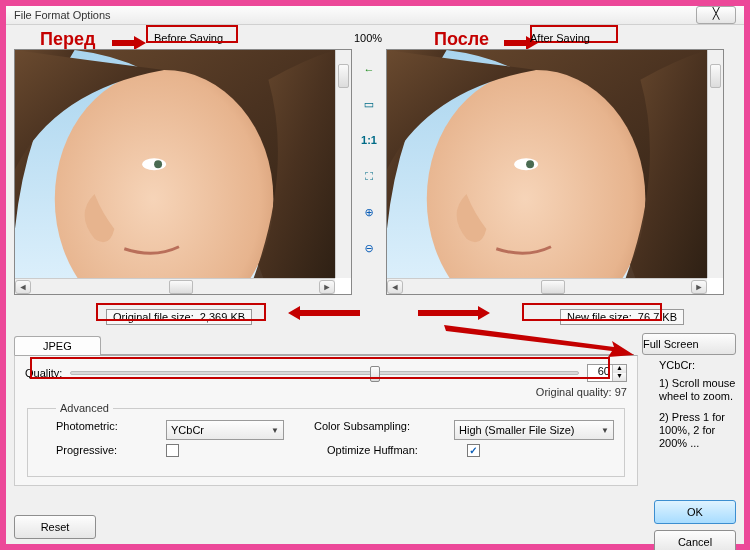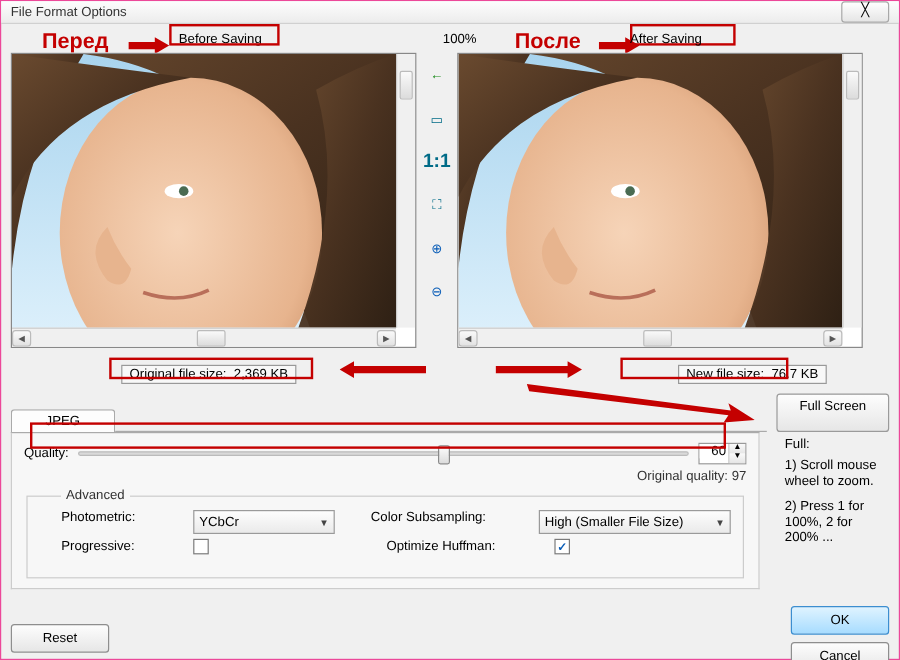--- a/index.html
+++ b/index.html
@@ -1,54 +1,54 @@
 <!DOCTYPE html>
 <html><head>
 <meta charset="utf-8">
 <style>
   * { box-sizing: border-box; font-family: "Segoe UI", Tahoma, sans-serif; font-size: 11px; }
   body { margin: 0; background: #c0c0c0; width: 750px; height: 550px; overflow: hidden; }
-  .window { width: 750px; height: 550px; background: #f0f0f0; border: 1px solid #ec4899; display: flex; flex-direction: column; }
+  .window { width: 750px; height: 550px; background: #f0f0f0; border: 6px solid #ec4899; display: flex; flex-direction: column; }
   .titlebar { height: 28px; background: linear-gradient(#fdfdfd,#ececec); border-bottom: 1px solid #d0d0d0; display: flex; align-items: center; padding: 0 8px; position: relative; }
   .titlebar .title { flex: 1; color: #333; }
   .titlebar .close { width: 40px; height: 18px; border: 1px solid #a8a8a8; border-radius: 3px; text-align: center; line-height: 14px; background: linear-gradient(#fff,#e5e5e5); cursor: pointer; font-family: monospace; }
   .content { flex: 1; padding: 4px 8px 8px 8px; position: relative; }
 
   .annot { position: absolute; color: #c40000; font-weight: bold; font-size: 18px; font-family: Arial; pointer-events: none; }
   .arrow-red { position: absolute; pointer-events: none; }
   .redbox { position: absolute; border: 2px solid #c40000; pointer-events: none; }
 
   .headerRow { display: flex; align-items: center; height: 18px; margin-bottom: 2px; }
   .headerRow .lbl-before { margin-left: 140px; }
-  .headerRow .pct { margin-left: auto; margin-right: 0; position: absolute; left: 368px; }
+  .headerRow .pct { margin-left: auto; margin-right: 0; position: absolute; left: 348px; }
   .headerRow .lbl-after { position: absolute; left: 524px; }
 
   .previewRow { display: flex; align-items: flex-start; height: 258px; }
   .preview { width: 338px; height: 246px; border: 1px solid #888; background: #fff; position: relative; overflow: hidden; }
   .preview .vscroll { position: absolute; right: 0; top: 0; bottom: 16px; width: 16px; background: #f0f0f0; border-left: 1px solid #ccc; }
   .preview .vscroll .thumb { position: absolute; top: 14px; left: 2px; right: 2px; height: 24px; background: linear-gradient(#fafafa,#dcdcdc); border: 1px solid #bbb; border-radius: 2px; }
   .preview .hscroll { position: absolute; left: 0; right: 16px; bottom: 0; height: 16px; background: #f0f0f0; border-top: 1px solid #ccc; display: flex; align-items: center; }
   .preview .hscroll .btn { width: 16px; height: 14px; background: linear-gradient(#fafafa,#e2e2e2); border: 1px solid #bbb; text-align: center; line-height: 12px; font-size: 9px; color: #555; }
   .preview .hscroll .track { flex: 1; position: relative; height: 14px; }
   .preview .hscroll .thumb { position: absolute; left: 48%; width: 24px; top: 0; bottom: 0; background: linear-gradient(#fafafa,#dcdcdc); border: 1px solid #bbb; border-radius: 2px; }
   .preview .img { position: absolute; left: 0; top: 0; right: 16px; bottom: 16px; }
 
   .toolcol { width: 34px; display: flex; flex-direction: column; align-items: center; gap: 14px; padding-top: 8px; }
   .toolcol .tbtn { width: 22px; height: 22px; display: flex; align-items: center; justify-content: center; cursor: pointer; }
-  .toolcol .label11 { color: #006b87; font-weight: bold; font-size: 16px; }
+  .toolcol .label11 { color: #006b87; font-weight: bold; font-size: 11px; }
 
   .sizesRow { display: flex; margin-top: 2px; }
   .sizeBox { border: 1px solid #999; background: #f8f8f8; padding: 1px 6px; }
   .sizeBox.left { margin-left: 92px; }
   .sizeBox.right { margin-left: auto; margin-right: 52px; }
 
   .tabs { margin-top: 8px; display: flex; align-items: flex-end; }
   .tab { border: 1px solid #aaa; border-bottom: none; background: #fdfdfd; padding: 3px 28px; border-top-left-radius: 3px; border-top-right-radius: 3px; cursor: pointer; }
   .tabSpace { flex: 1; border-bottom: 1px solid #aaa; }
-  .fullscreen { margin-left: 8px; width: 94px; height: 32px; border: 1px solid #9a9a9a; background: linear-gradient(#fdfdfd,#e6e6e6); border-radius: 3px; text-align: center; line-height: 20px; cursor: pointer; }
+  .fullscreen { margin-left: 8px; width: 94px; height: 22px; border: 1px solid #9a9a9a; background: linear-gradient(#fdfdfd,#e6e6e6); border-radius: 3px; line-height: 20px; cursor: pointer; }
 
   .panelRow { display: flex; gap: 17px; }
   .panelMain { flex: 1; border: 1px solid #ccc; border-top: 1px solid #aaa; padding: 8px 10px; background: #f7f7f7; }
   .panelTips { width: 130px; padding: 4px 0 0 4px; }
 
   .qualityRow { display: flex; align-items: center; gap: 8px; margin-bottom: 4px; }
   .slider-track { flex: 1; height: 4px; background: #d9d9d9; border: 1px solid #bbb; border-radius: 2px; position: relative; }
   .slider-thumb { position: absolute; top: -6px; width: 10px; height: 16px; background: linear-gradient(#fdfdfd,#dcdcdc); border: 1px solid #8a8a8a; border-radius: 2px; }
   .spinner { width: 40px; height: 18px; border: 1px solid #9a9a9a; background: #fff; display: flex; align-items: flex-start; }
   .spinner input { border: none; width: 24px; text-align: right; padding: 0 2px; outline: none; }
@@ -239,21 +239,21 @@
           <div class="advRow">
             <span class="l1">Progressive:</span>
             <span class="cb" id="cb-prog"></span>
             <span class="l2" style="margin-left:148px">Optimize Huffman:</span>
             <span class="cb checked" id="cb-huff"></span>
           </div>
         </fieldset>
       </div>
 
       <div class="panelTips tips">
-        <div class="hd">Full:</div>
+        <div class="hd">YCbCr:</div>
         <p>1) Scroll mouse wheel to zoom.</p>
         <p>2) Press 1 for 100%, 2 for 200% ...</p>
       </div>
     </div>
   </div>
 
   <div class="bottomRow">
     <div class="btn">Reset</div>
     <div class="rightBtns">
       <div class="btn ok">OK</div>

